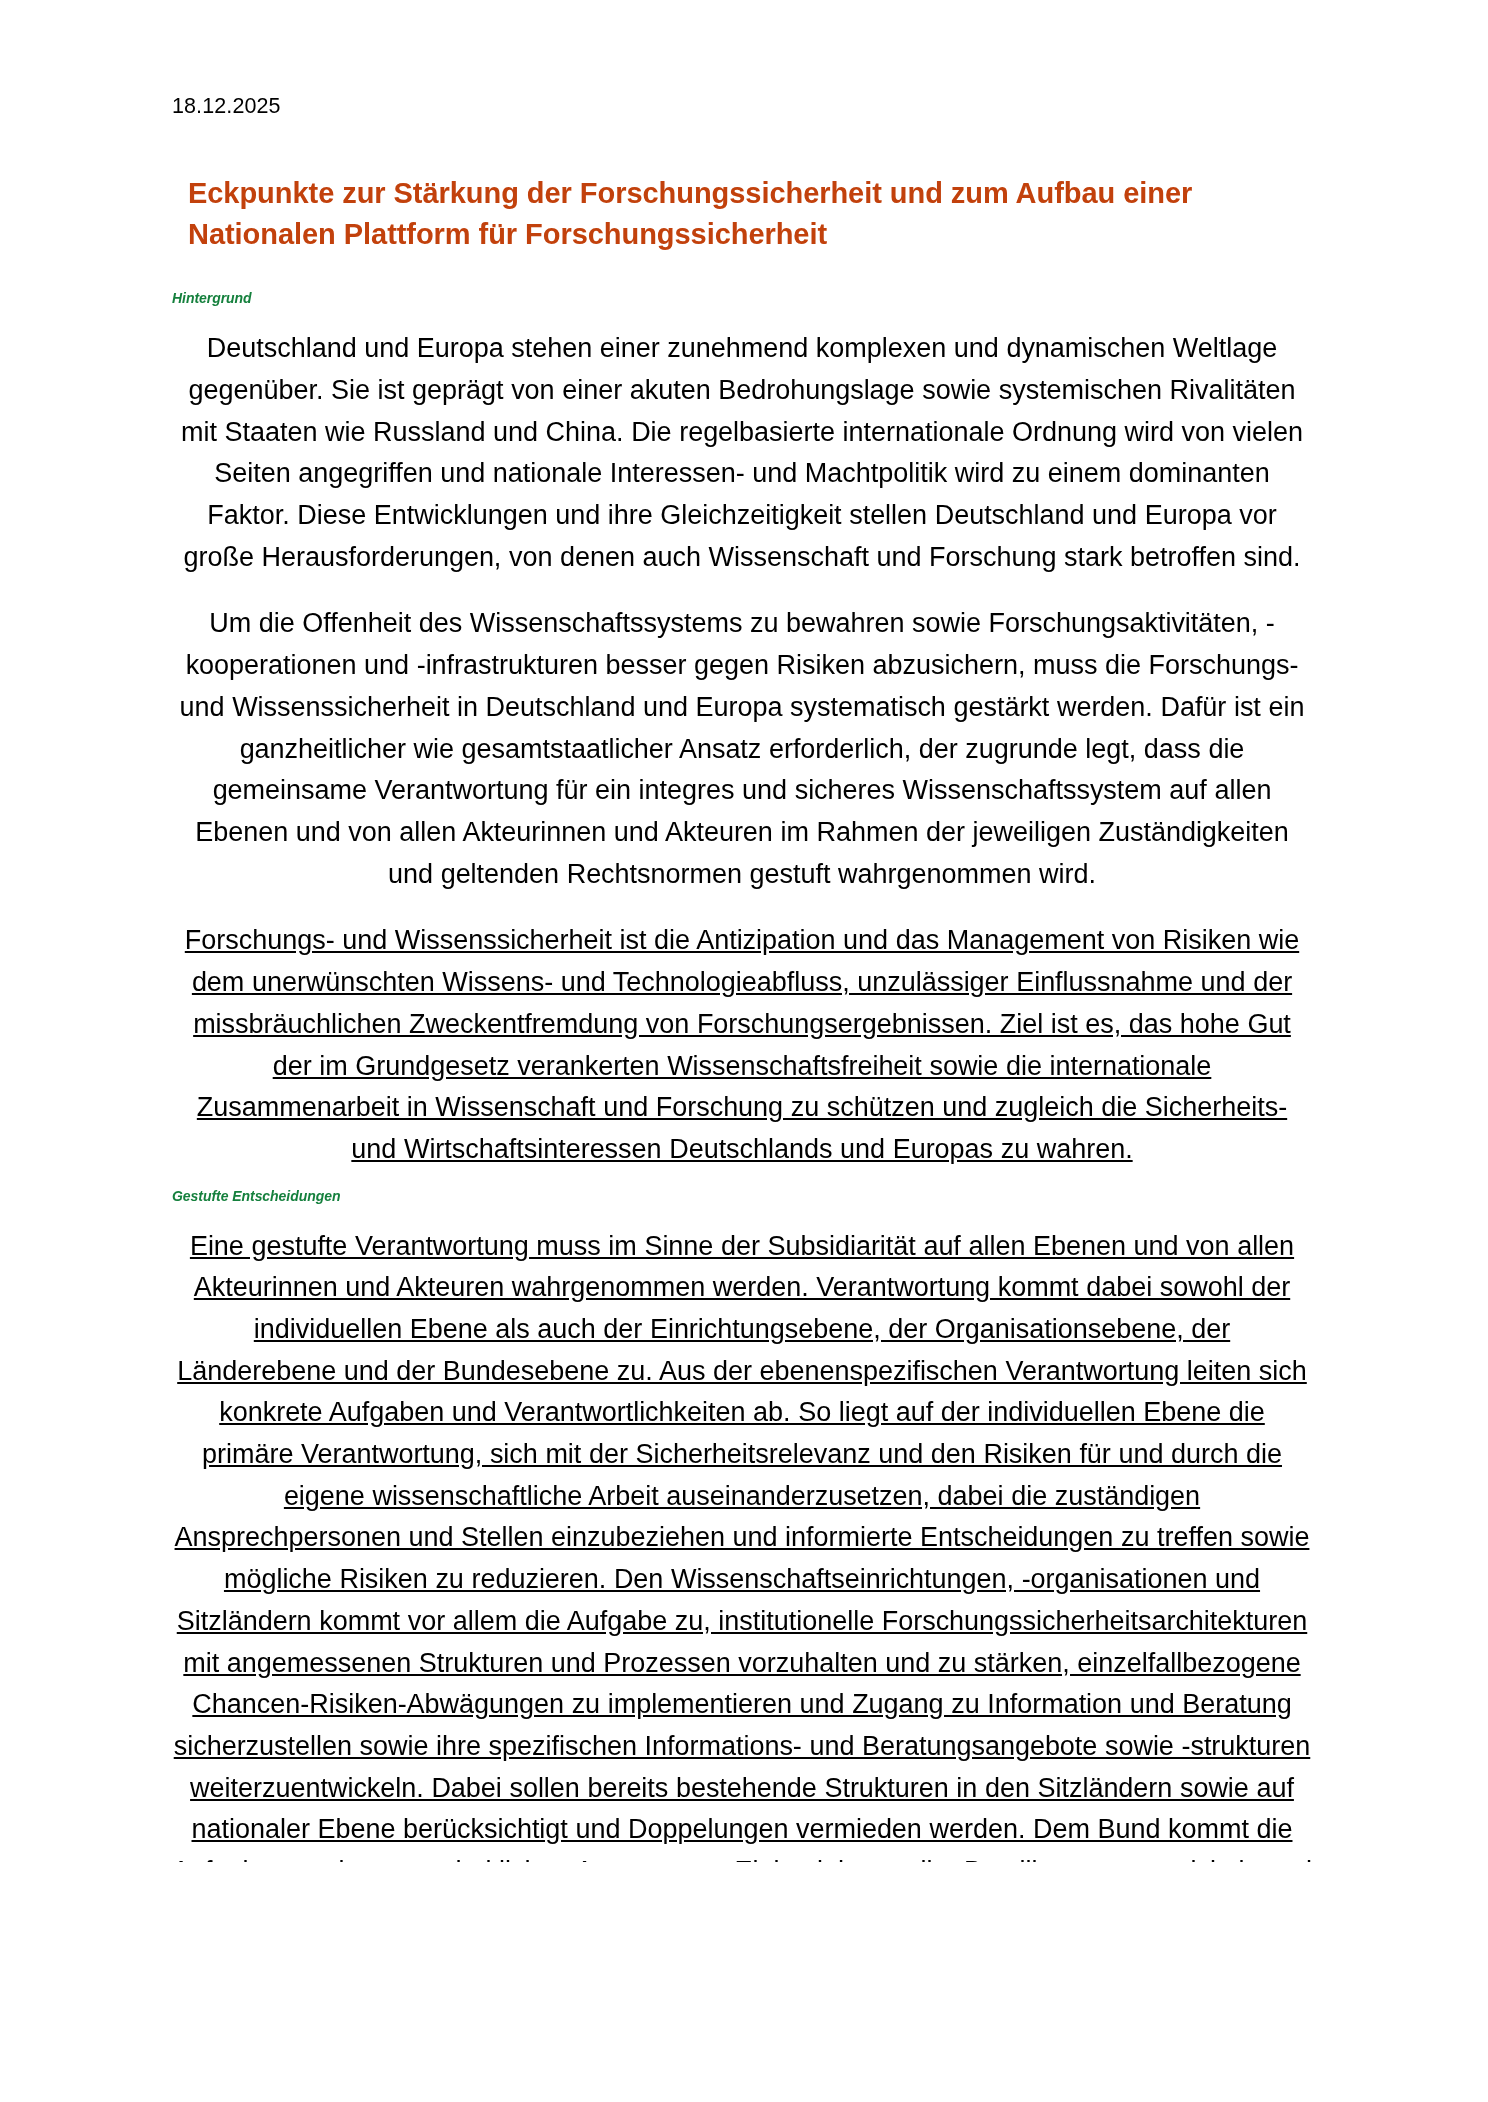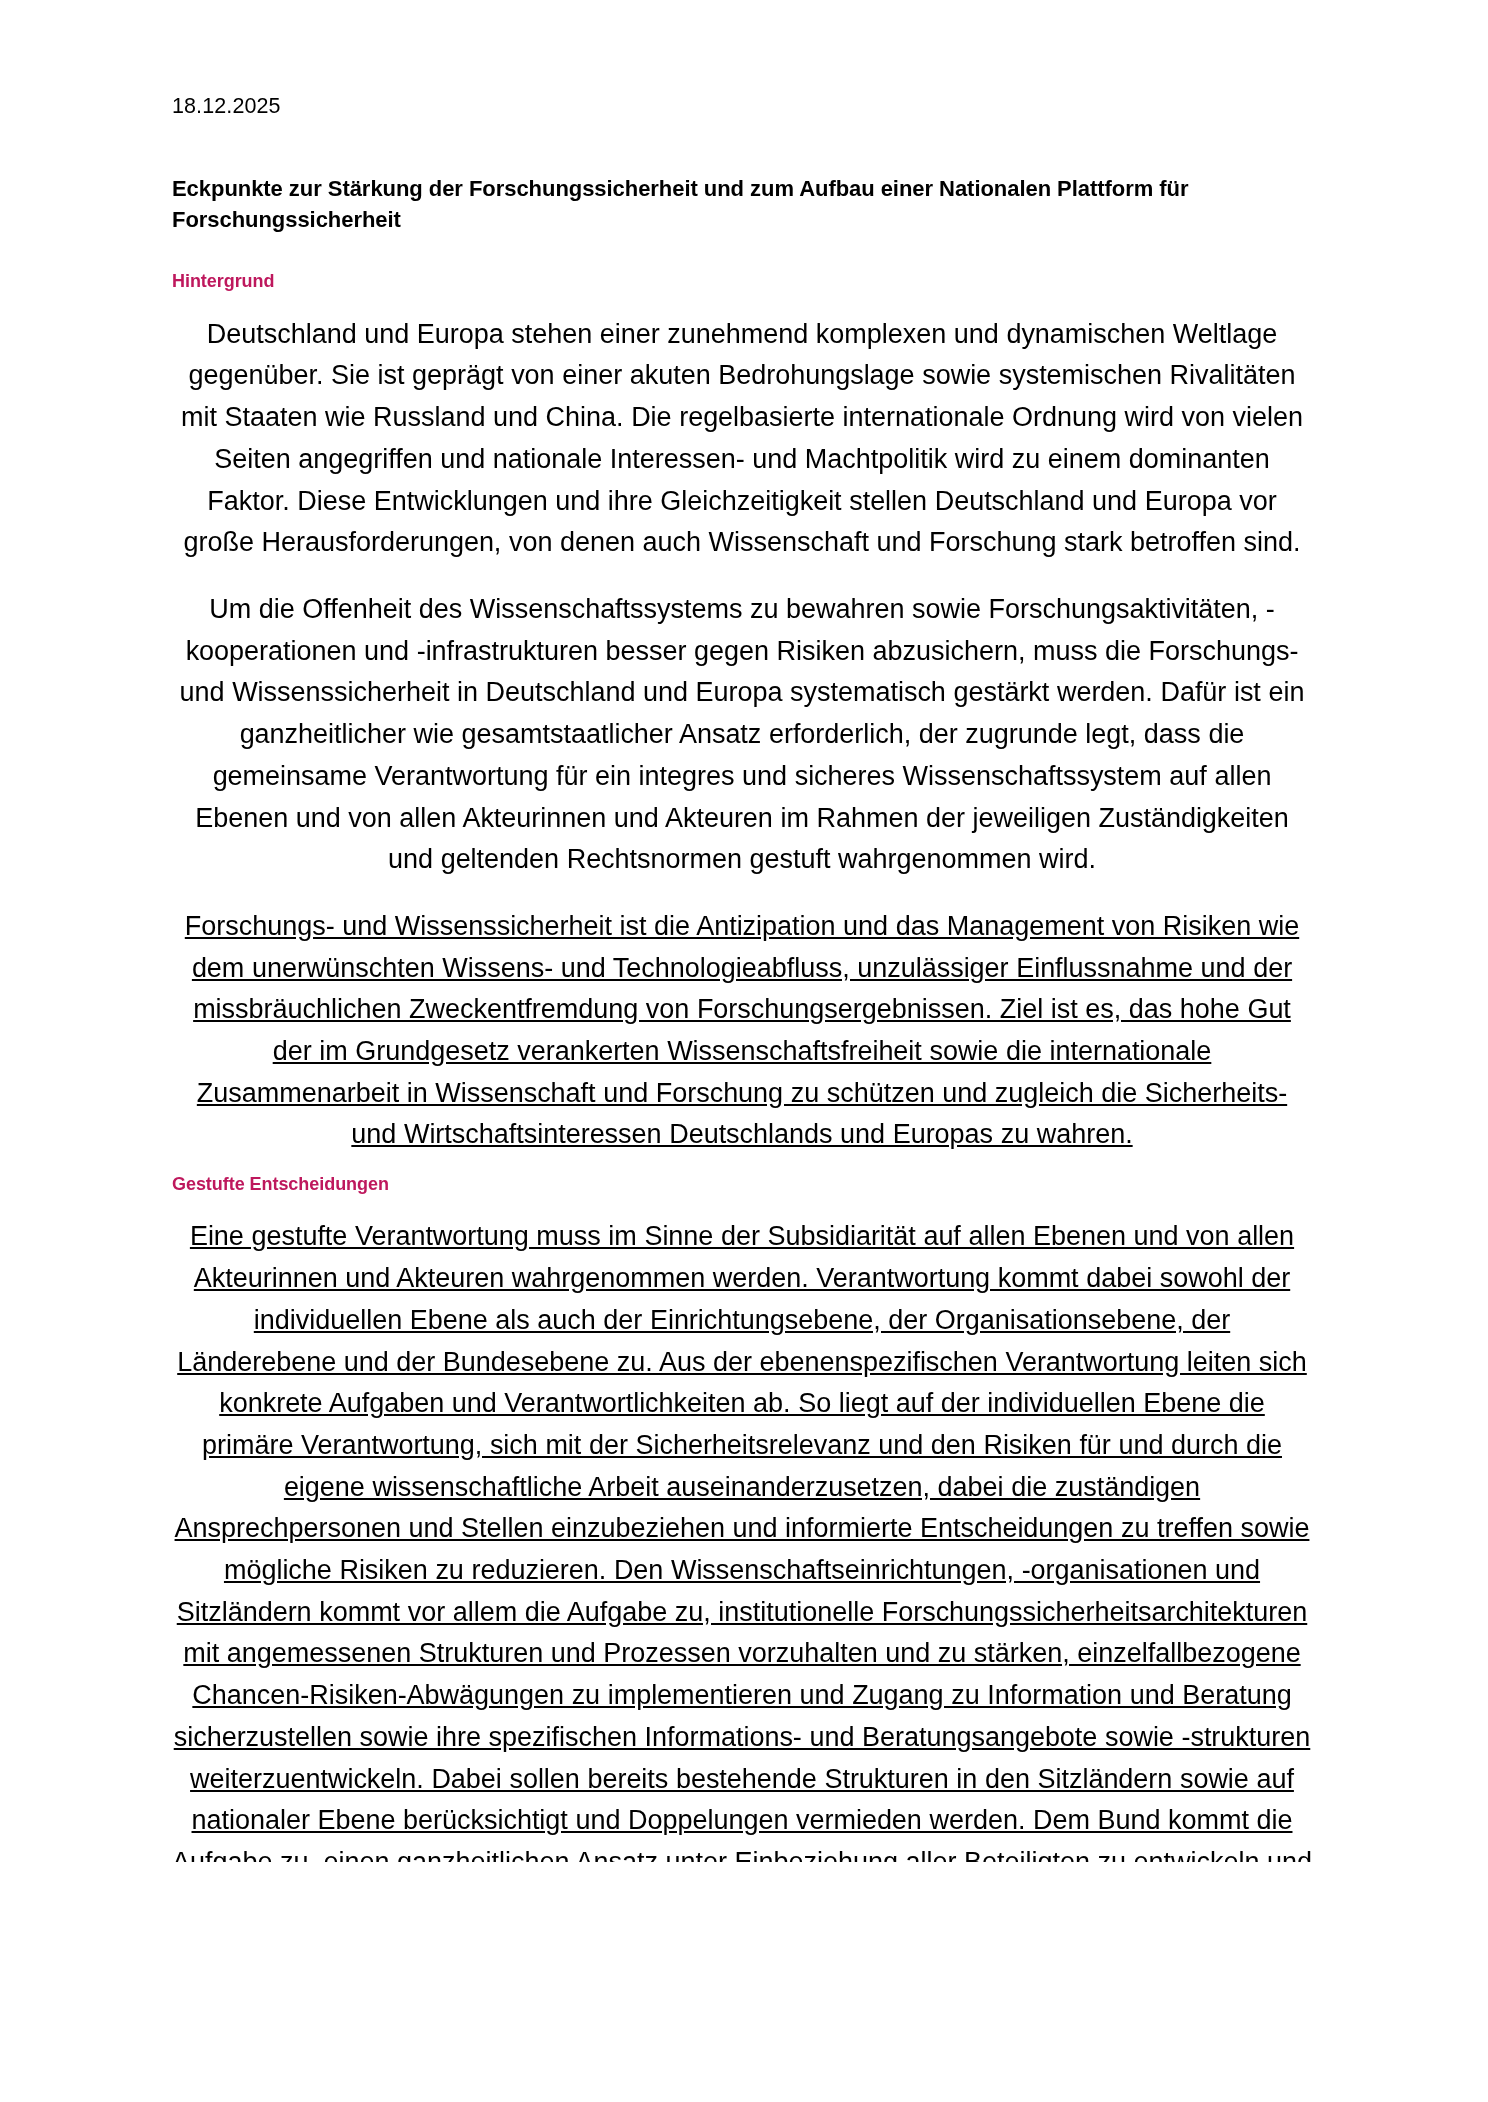--- a/index.html
+++ b/index.html
@@ -32,36 +32,37 @@
   }
   .doc-date {
     font-size: 21.5px;
     line-height: 1.35;
     letter-spacing: 0.1px;
     color: #000;
     margin: 0 0 52px 0;
     font-weight: 400;
   }
   h1.doc-title {
-    font-size: 22px;
+    font-size: 29px;
     font-weight: 700;
     line-height: 1.42;
     letter-spacing: -0.05px;
-    margin: 0 0 34px 0;
-    color: #000000;
+    margin: 0 0 34px 16px;
+    color: #c2410c;
     font-stretch: condensed;
     max-width: 1090px;
   }
   h2.section-heading {
-    font-size: 18px;
+    font-size: 14px;
     font-weight: 700;
     line-height: 1.35;
     margin: 0 0 20px 0;
-    color: #be185d;
+    color: #15803d;
     letter-spacing: -0.05px;
+    font-style: italic;
   }
   p.body-par {
     font-size: 27px;
     font-weight: 400;
     line-height: 1.545;
     margin: 0 0 25px 0;
     color: #000;
     text-align: center;
     letter-spacing: -0.02px;
     word-spacing: 0.1px;

